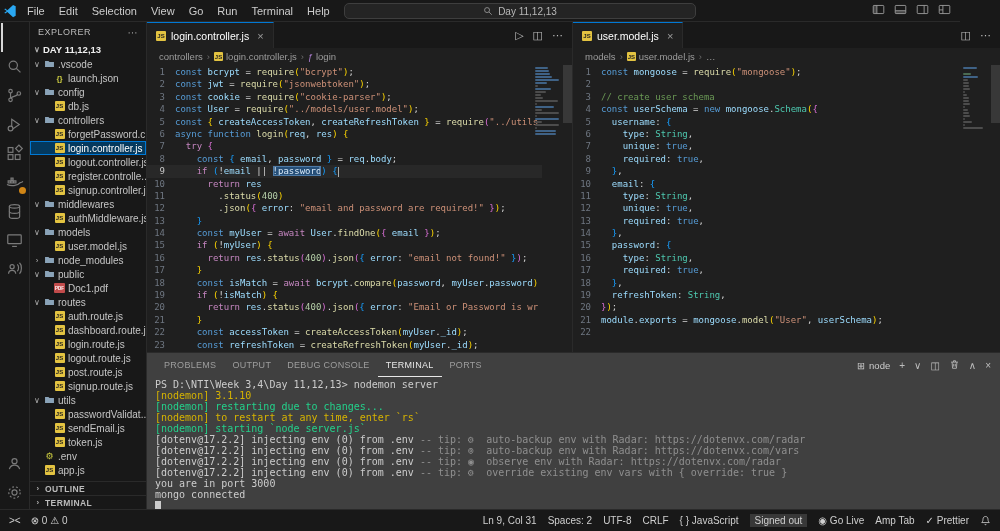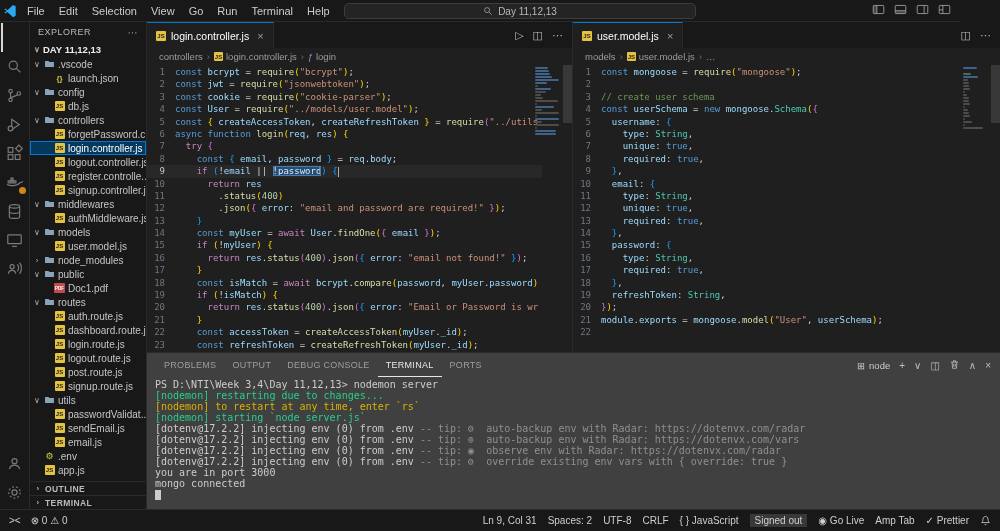--- a/index.html
+++ b/index.html
@@ -430,21 +430,21 @@
         <span class="ficon">
           <span class="jsbadge">JS</span>
         </span>
         <span class="tlabel">sendEmail.js</span>
       </div>
       <div class="trow" style="padding-left: 13px;">
         <span class="chev"></span>
         <span class="ficon">
           <span class="jsbadge">JS</span>
         </span>
-        <span class="tlabel">email.js</span>
+        <span class="tlabel">token.js</span>
       </div>
       <div class="trow" style="padding-left: 3px;">
         <span class="chev"></span>
         <span class="ficon">
           <span class="envicon">⚙</span>
         </span>
         <span class="tlabel">.env</span>
       </div>
       <div class="trow" style="padding-left: 3px;">
         <span class="chev"></span>
@@ -649,20 +649,21 @@
         <svg width="11" height="11" viewBox="0 0 16 16" style="fill:none;stroke:#bdbdbd;stroke-width:1.2">
             <path d="M3 4.5h10M6.5 4.5v-2h3v2M4.5 4.5l.7 9h5.6l.7-9M6.8 7v4M9.2 7v4"></path>
           </svg>
       </span>
       <span class="pa">∧</span>
       <span class="pa">×</span>
     </div>
   </div>
   <div class="term" id="term">
       <div class="tline"><span class="t-def">PS D:\NTI\Week 3,4\Day 11,12,13&gt; nodemon server</span></div>
+      <div class="tline"><span class="t-yel">[nodemon] 3.1.10</span></div>
       <div class="tline"><span class="t-grn">[nodemon] restarting due to changes...</span></div>
       <div class="tline"><span class="t-yel">[nodemon] to restart at any time, enter `rs`</span></div>
       <div class="tline"><span class="t-grn">[nodemon] starting `node server.js`</span></div>
       <div class="tline"><span class="t-def">[dotenv@17.2.2] injecting env (0) from .env</span><span class="t-dim"> -- tip: ⚙  auto-backup env with Radar: https://dotenvx.com/radar</span></div>
       <div class="tline"><span class="t-def">[dotenv@17.2.2] injecting env (0) from .env</span><span class="t-dim"> -- tip: ⊚  auto-backup env with Radar: https://dotenvx.com/vars</span></div>
       <div class="tline"><span class="t-def">[dotenv@17.2.2] injecting env (0) from .env</span><span class="t-dim"> -- tip: ◉  observe env with Radar: https://dotenvx.com/radar</span></div>
       <div class="tline"><span class="t-def">[dotenv@17.2.2] injecting env (0) from .env</span><span class="t-dim"> -- tip: ⚙  override existing env vars with { override: true }</span></div>
       <div class="tline"><span class="t-def">you are in port 3000</span></div>
       <div class="tline"><span class="t-def">mongo connected</span></div>
       <div class="tline"><span class="tcursor"></span></div>

